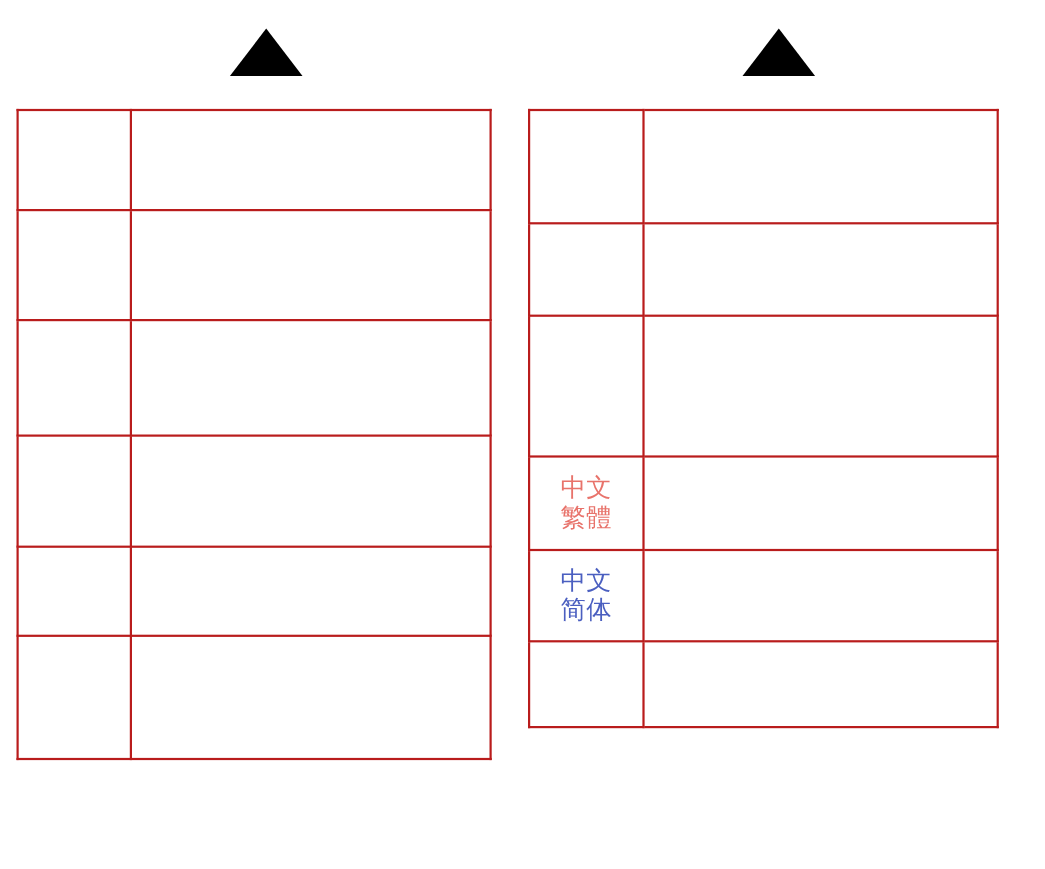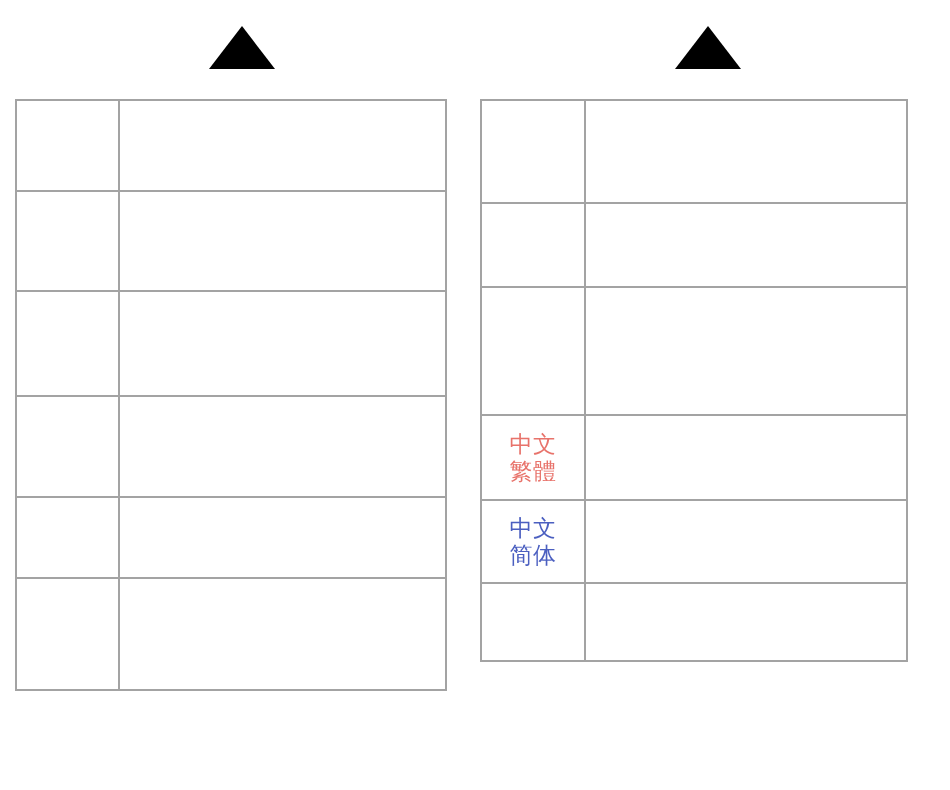--- a/index.html
+++ b/index.html
@@ -36,21 +36,21 @@
   #triangle-right { left: 675px; top: 26px; }
 
   
   .grid-table {
     position: absolute;
     border-collapse: collapse;
     table-layout: fixed;
     background: #ffffff;
   }
   .grid-table td {
-    border: 2px solid #a3a3a3;
+    border: 2px solid #b91c1c;
     padding: 0;
     vertical-align: middle;
     background: #ffffff;
   }
 
   #table-left  { left: 15px;  top: 99px; width: 430px; }
   #table-right { left: 480px; top: 99px; width: 426px; }
 
   .col-label { width: 103px; }
   .col-value { width: 327px; }

